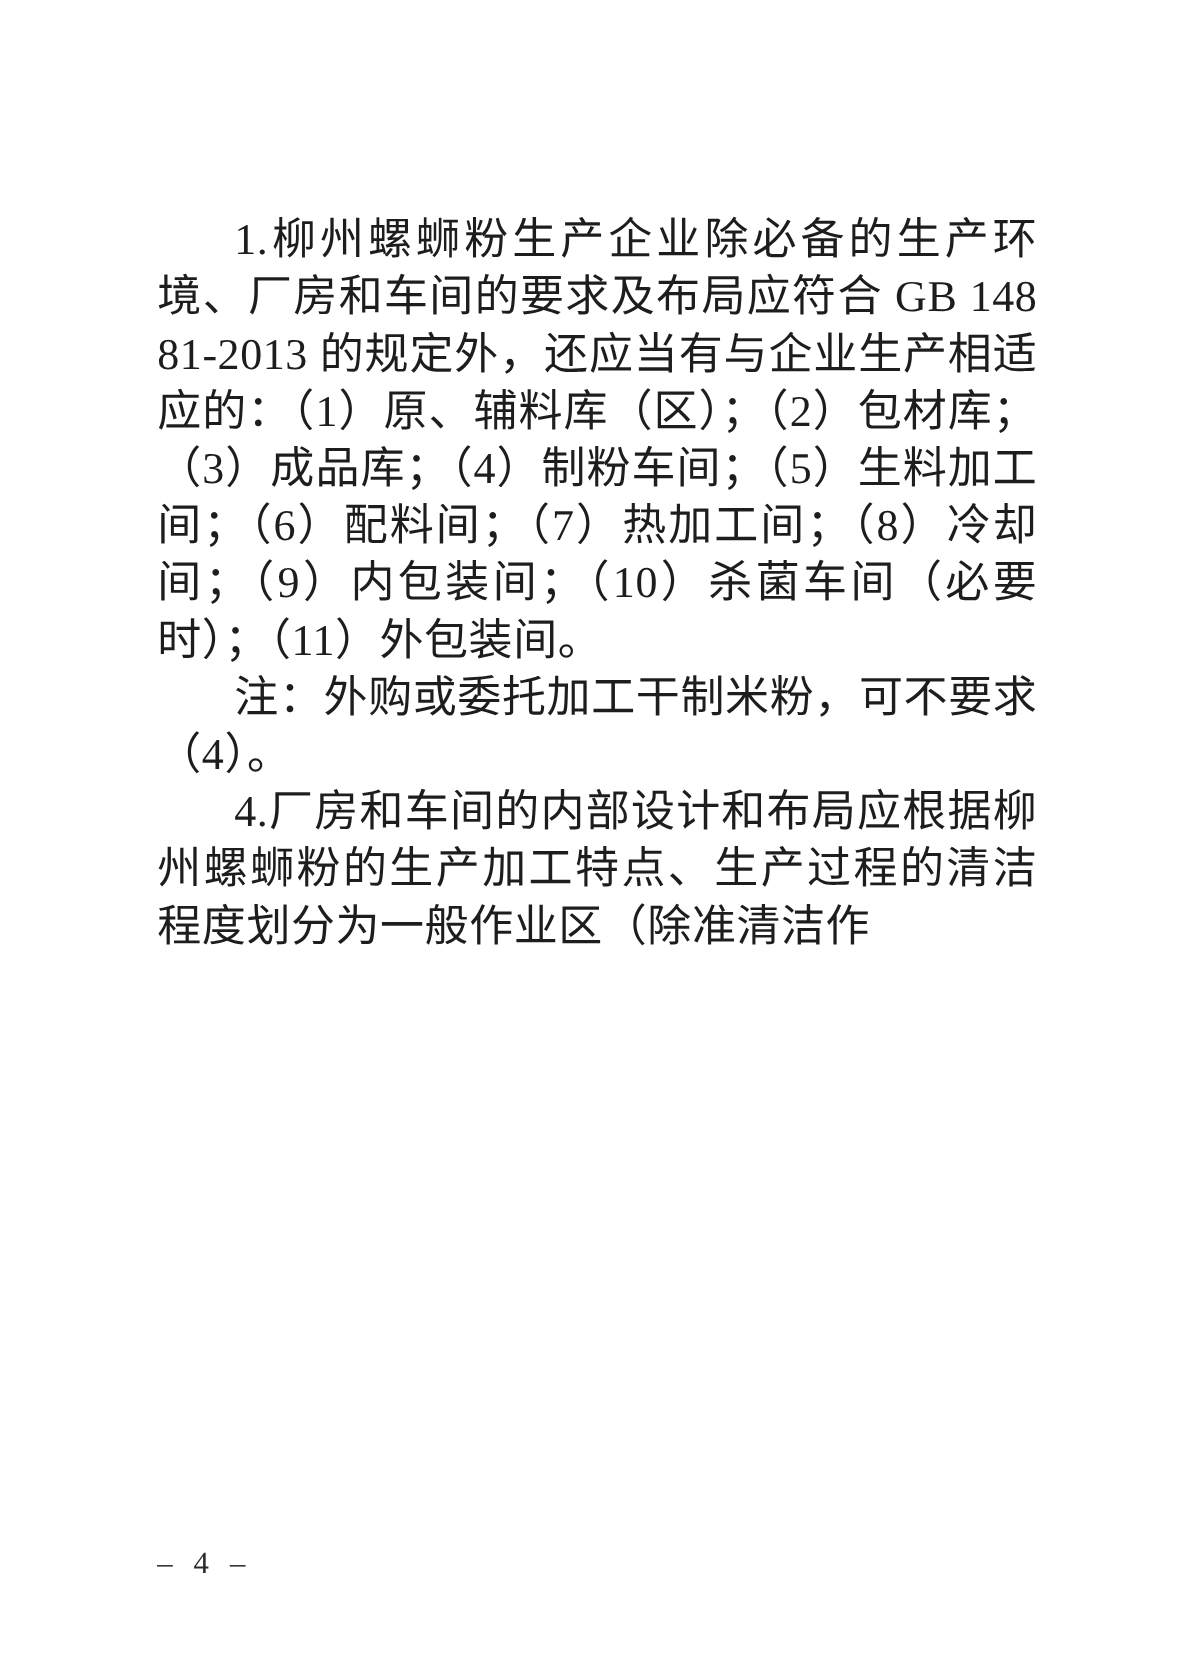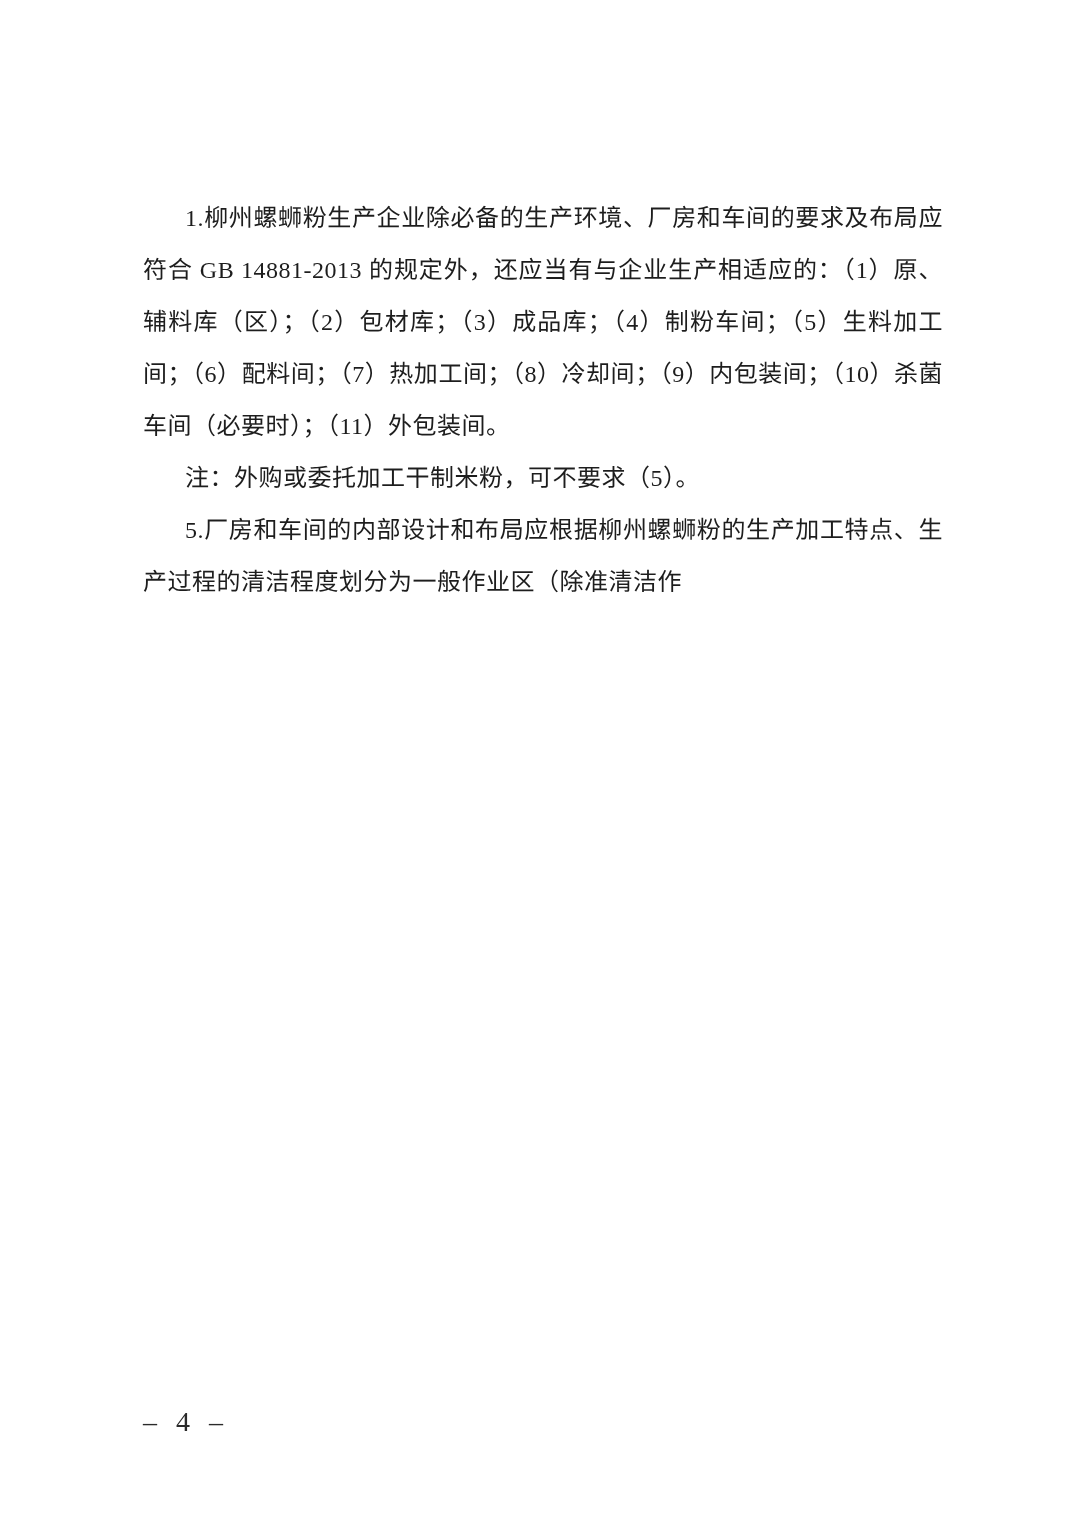--- a/index.html
+++ b/index.html
@@ -18,21 +18,21 @@
   }
   .body-text {
     position: absolute;
     left: 143px;
     top: 192px;
     width: 800px;
   }
   .body-text p {
     margin: 0;
     padding: 0;
-    font-size: 24px;
+    font-size: 40px;
     line-height: 52px;
     text-align: justify;
     text-justify: inter-ideograph;
     text-indent: 1.75em;
     letter-spacing: 0.5px;
     word-break: break-all;
   }
   .footer {
     position: absolute;
     left: 143px;
@@ -43,19 +43,19 @@
     letter-spacing: 6px;
   }
 </style>
 </head>
 <body>
 
 <div class="page">
 
   <div class="body-text">
     <p>1.柳州螺蛳粉生产企业除必备的生产环境、厂房和车间的要求及布局应符合 GB 14881-2013 的规定外，还应当有与企业生产相适应的：（1）原、辅料库（区）；（2）包材库；（3）成品库；（4）制粉车间；（5）生料加工间；（6）配料间；（7）热加工间；（8）冷却间；（9）内包装间；（10）杀菌车间（必要时）；（11）外包装间。</p>
-    <p>注：外购或委托加工干制米粉，可不要求（5）。</p>
-    <p>5.厂房和车间的内部设计和布局应根据柳州螺蛳粉的生产加工特点、生产过程的清洁程度划分为一般作业区（除准清洁作</p>
+    <p>注：外购或委托加工干制米粉，可不要求（4）。</p>
+    <p>4.厂房和车间的内部设计和布局应根据柳州螺蛳粉的生产加工特点、生产过程的清洁程度划分为一般作业区（除准清洁作</p>
   </div>
 
   <div class="footer">– 4 –</div>
 
 </div>
 
 </body></html>

